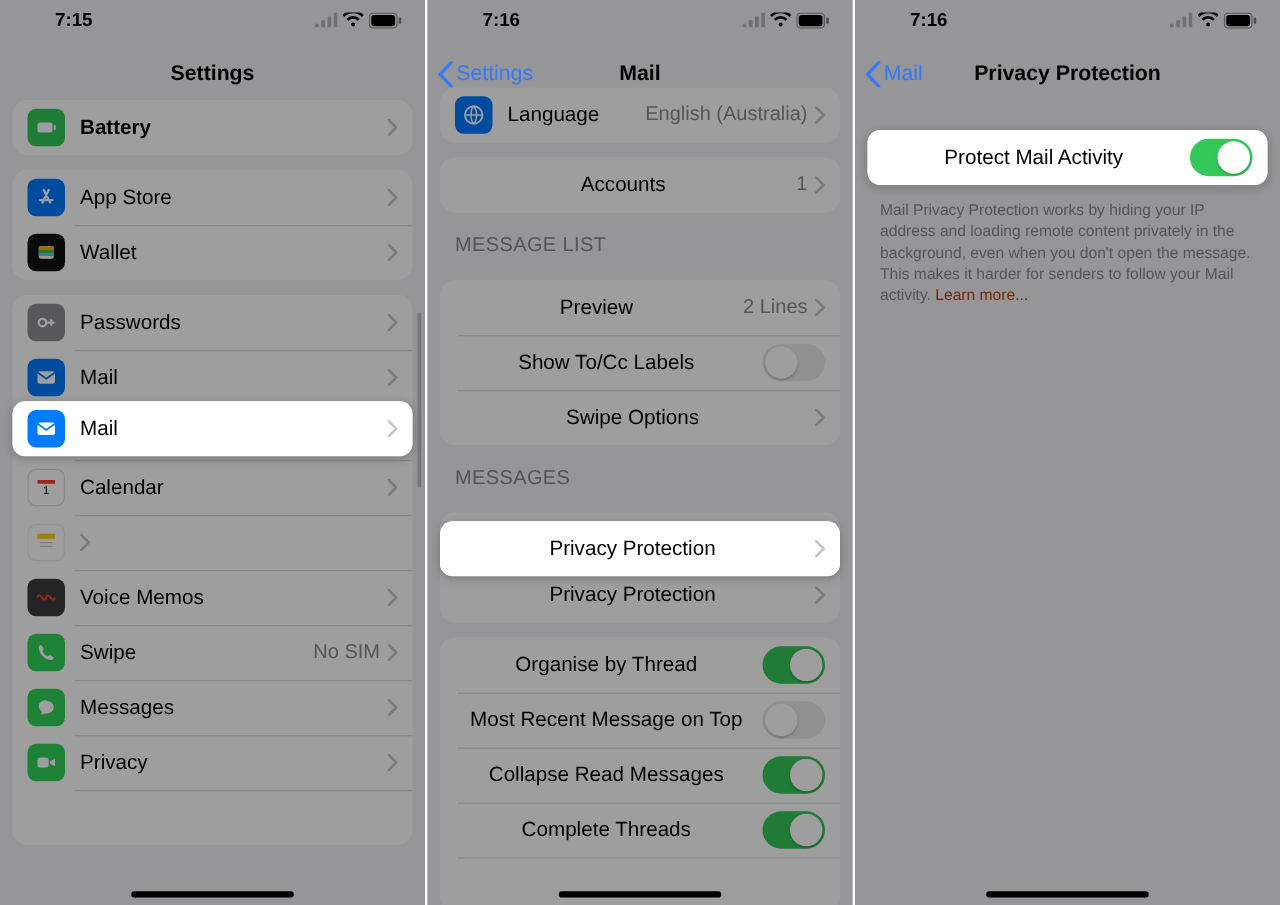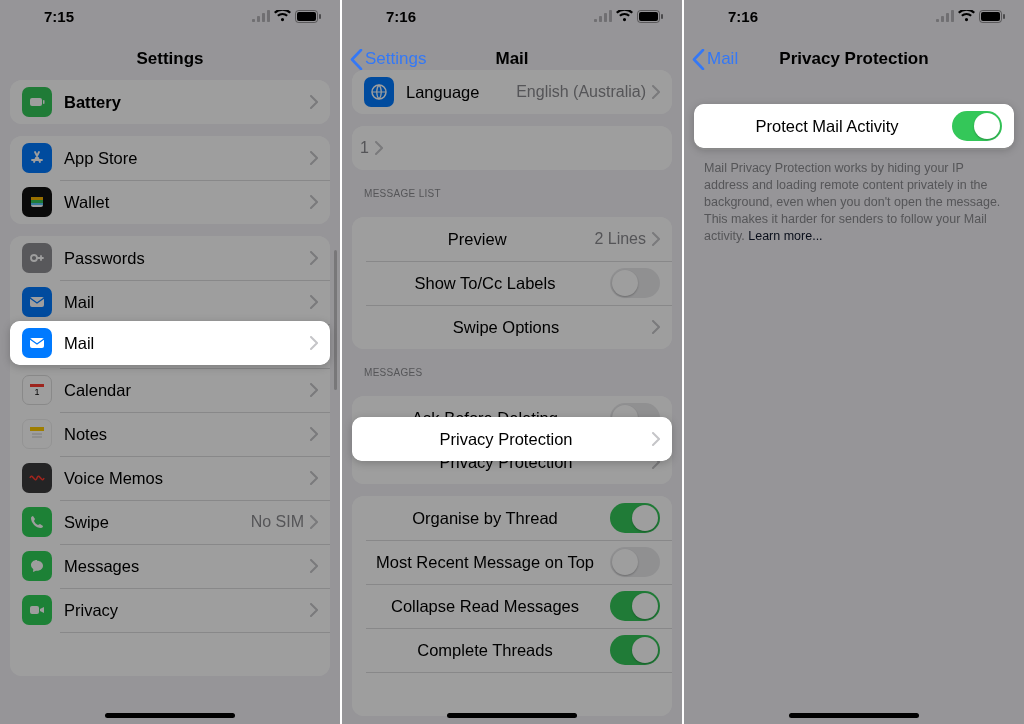--- a/index.html
+++ b/index.html
@@ -47,28 +47,28 @@
     position:absolute; left:8px; top:0; height:46px;
     display:flex; align-items:center; gap:2px;
     color:#3478f6; font-size:17px;
   }
   .navbar .back svg { width:13px; height:21px; }
 
   
   .list { position:absolute; top:70px; left:0; right:0; bottom:0; overflow:hidden; }
   .group { margin:12px 10px 0; background:#fff; border-radius:12px; overflow:hidden; }
   .section-label {
-    font-size:10px; color:#8a8a8e; letter-spacing:0.3px; text-transform:uppercase;
+    font-size:16px; color:#8a8a8e; letter-spacing:0.3px; text-transform:uppercase;
     padding:18px 22px 6px;
   }
   .footer-text {
     font-size:12.5px; color:#8a8a8e; line-height:1.35;
     padding:10px 20px;
   }
-  .footer-text a { color:#0f172a; text-decoration:none;text-align:center; }
+  .footer-text a { color:#c2410c; text-decoration:none;text-align:center; }
 
   .row {
     display:flex; align-items:center;
     min-height:44px;
     padding:6px 12px 6px 12px;
     background:#fff;
     position:relative;
   }
   .row + .row::before {
     content:""; position:absolute; left:50px; right:0; top:0; height:1px;
@@ -271,21 +271,20 @@
             </span>
         </div>
         <div class="row">
           <div class="icon" style="background:#fff;border:1px solid #eee">
               <svg width="18" height="18" viewBox="0 0 18 18">
                 <rect x="2" y="2" width="14" height="4" fill="#ffcc00"></rect>
                 <line x1="4" y1="9" x2="14" y2="9" stroke="#ccc"></line>
                 <line x1="4" y1="12" x2="14" y2="12" stroke="#ccc"></line>
               </svg>
             </div>
-          <div class="label">Notes</div>
           <span class="chev">
               <svg viewBox="0 0 8 14">
                 <path d="M1 1l6 6-6 6" stroke="currentColor" stroke-width="2" fill="none" stroke-linecap="round"></path>
               </svg>
             </span>
         </div>
         <div class="row">
           <div class="icon c-darkgray glyph">
               <svg width="18" height="18" viewBox="0 0 18 18">
                 <path d="M2 9c2-6 5 6 7 0s5 6 7 0" stroke="#ff3b30" stroke-width="1.6" fill="none"></path>
@@ -417,20 +416,21 @@
           <span class="chev">
               <svg viewBox="0 0 8 14">
                 <path d="M1 1l6 6-6 6" stroke="currentColor" stroke-width="2" fill="none" stroke-linecap="round"></path>
               </svg>
             </span>
         </div>
       </div>
 
       <div class="group">
         <div class="row noicon">
+          <div class="label">Accounts</div>
           <div class="value">1</div>
           <span class="chev">
               <svg viewBox="0 0 8 14">
                 <path d="M1 1l6 6-6 6" stroke="currentColor" stroke-width="2" fill="none" stroke-linecap="round"></path>
               </svg>
             </span>
         </div>
       </div>
 
       <div class="section-label">MESSAGE LIST</div>

